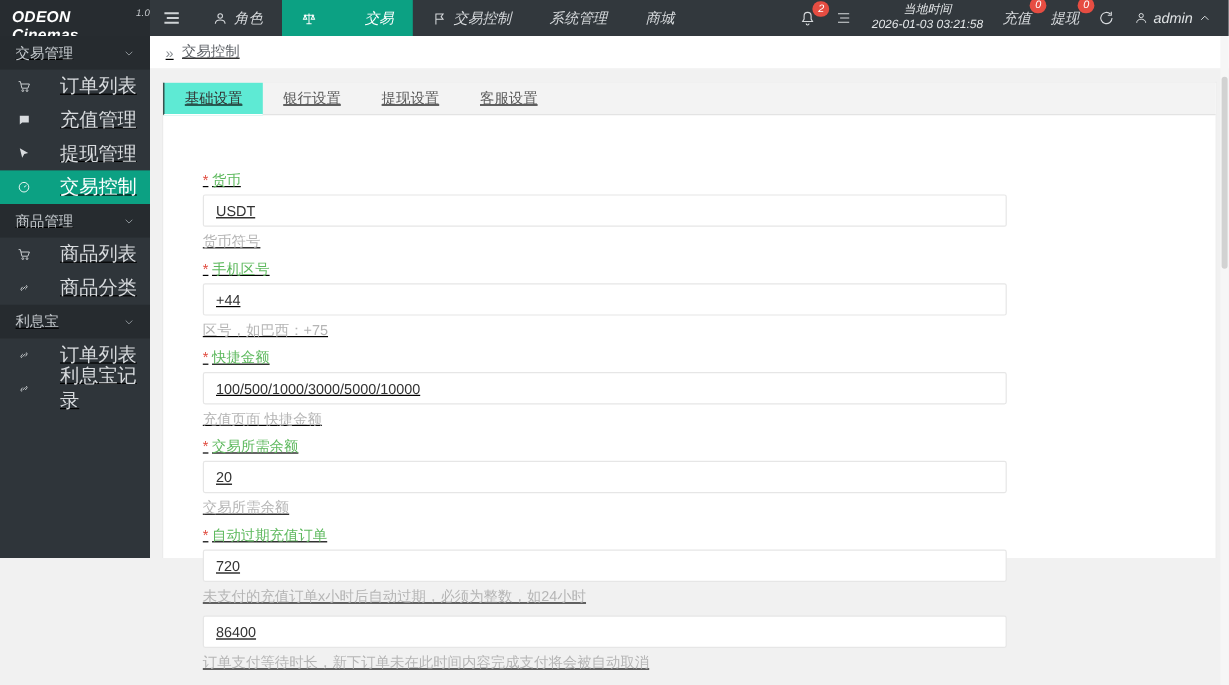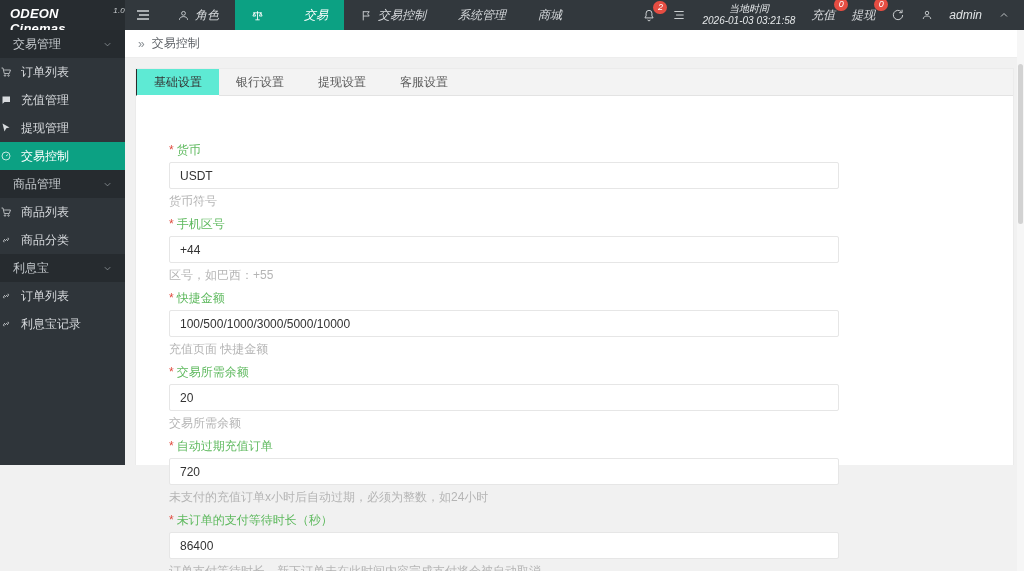--- a/index.html
+++ b/index.html
@@ -19,31 +19,31 @@
   .nav-item svg { width:13px; height:13px; stroke:currentColor; fill:none; stroke-width:1.6; }
 
   .topbar-right { margin-left:auto; display:flex; align-items:center; gap:16px; padding-right:14px; }
   .tb-icon { position:relative; color:#d7dadd; cursor:pointer; }
   .tb-icon svg { width:14px; height:14px; stroke:currentColor; fill:none; stroke-width:1.6; }
   .badge { position:absolute; top:-7px; right:-11px; background:#e64d42; color:#fff; font-size:9px;
            line-height:12px; min-width:14px; height:13px; padding:0 3px; border-radius:8px; text-align:center; }
   .time-block { text-align:center; font-size:10px; line-height:1.25; color:#e4e7e9; white-space:nowrap; }
   .quick-link { position:relative; font-size:12px; color:#d7dadd; cursor:pointer; }
   .quick-link .badge { top:-9px; right:-13px; }
-  .user-box { display:flex; align-items:center; gap:16px; font-size:12px; cursor:pointer; color:#e0e3e5; }
+  .user-box { display:flex; align-items:center; gap:4px; font-size:12px; cursor:pointer; color:#e0e3e5; }
   .user-box svg { width:12px; height:12px; stroke:currentColor; fill:none; stroke-width:1.6; }
 
   
-  .layout { display:flex; height:435px; }
+  .layout { display:flex; height:435px;text-decoration:underline; }
   .sidebar { width:125px; flex-shrink:0; background:#2f353a; overflow:hidden; }
   .side-group-header { height:28px; display:flex; align-items:center; justify-content:space-between;
                        padding:0 12px 0 13px; background:#262b2f; color:#c3c8cc; font-size:12px; cursor:pointer; }
   .side-group-header svg { width:11px; height:11px; stroke:#9aa0a5; fill:none; stroke-width:1.6; }
-  .side-item { height:28px; display:flex; align-items:center; gap:9px; 
-               color:#d8dbde; font-size:12px; cursor:pointer; }
+  .side-item { height:28px; display:flex; align-items:center; gap:24px; padding-left:14px;
+               color:#d8dbde; font-size:16px; cursor:pointer; }
   .side-item svg { width:12px; height:12px; stroke:currentColor; fill:none; stroke-width:1.5; flex-shrink:0; }
   .side-item.active { background:#0ca183; color:#fff; }
 
   .content { flex:1; min-width:0; display:flex; flex-direction:column; }
   .breadcrumb { height:28px; background:#fff; border-bottom:1px solid #ededed; display:flex; align-items:center;
                 gap:7px; padding-left:13px; font-size:12px; color:#5f6368; }
   .crumb-sep { color:#8a8f94; }
   .content-body { flex:1; padding:10px 10px 0 10px; min-height:0; }
   .card { background:#fff; height:100%; border:1px solid #ebebeb; border-bottom:none; }
   .tabbar { height:27px; background:#f3f3f3; border-bottom:1px solid #e3e3e3; display:flex; align-items:stretch; }
@@ -258,21 +258,21 @@
             </div>
             <input class="field-input" value="USDT" style="">
             <div class="field-help">货币符号</div>
           </div>
 
           <div class="field">
             <div class="field-label">
               <span class="req">*</span><span>手机区号</span>
             </div>
             <input class="field-input" value="+44" style="">
-            <div class="field-help">区号，如巴西：+55</div>
+            <div class="field-help">区号，如巴西：+75</div>
           </div>
 
           <div class="field">
             <div class="field-label">
               <span class="req">*</span><span>快捷金额</span>
             </div>
             <input class="field-input" value="100/500/1000/3000/5000/10000" style="">
             <div class="field-help">充值页面 快捷金额</div>
           </div>
 
@@ -286,23 +286,20 @@
 
           <div class="field">
             <div class="field-label">
               <span class="req">*</span><span>自动过期充值订单</span>
             </div>
             <input class="field-input" value="720" style="">
             <div class="field-help">未支付的充值订单x小时后自动过期，必须为整数，如24小时</div>
           </div>
 
           <div class="field">
-            <div class="field-label">
-              <span class="req">*</span><span>未订单的支付等待时长（秒）</span>
-            </div>
             <input class="field-input" value="86400" style="">
             <div class="field-help">订单支付等待时长，新下订单未在此时间内容完成支付将会被自动取消</div>
           </div>
 
         </div>
       </div>
     </div>
   </div>
 </div>
 

